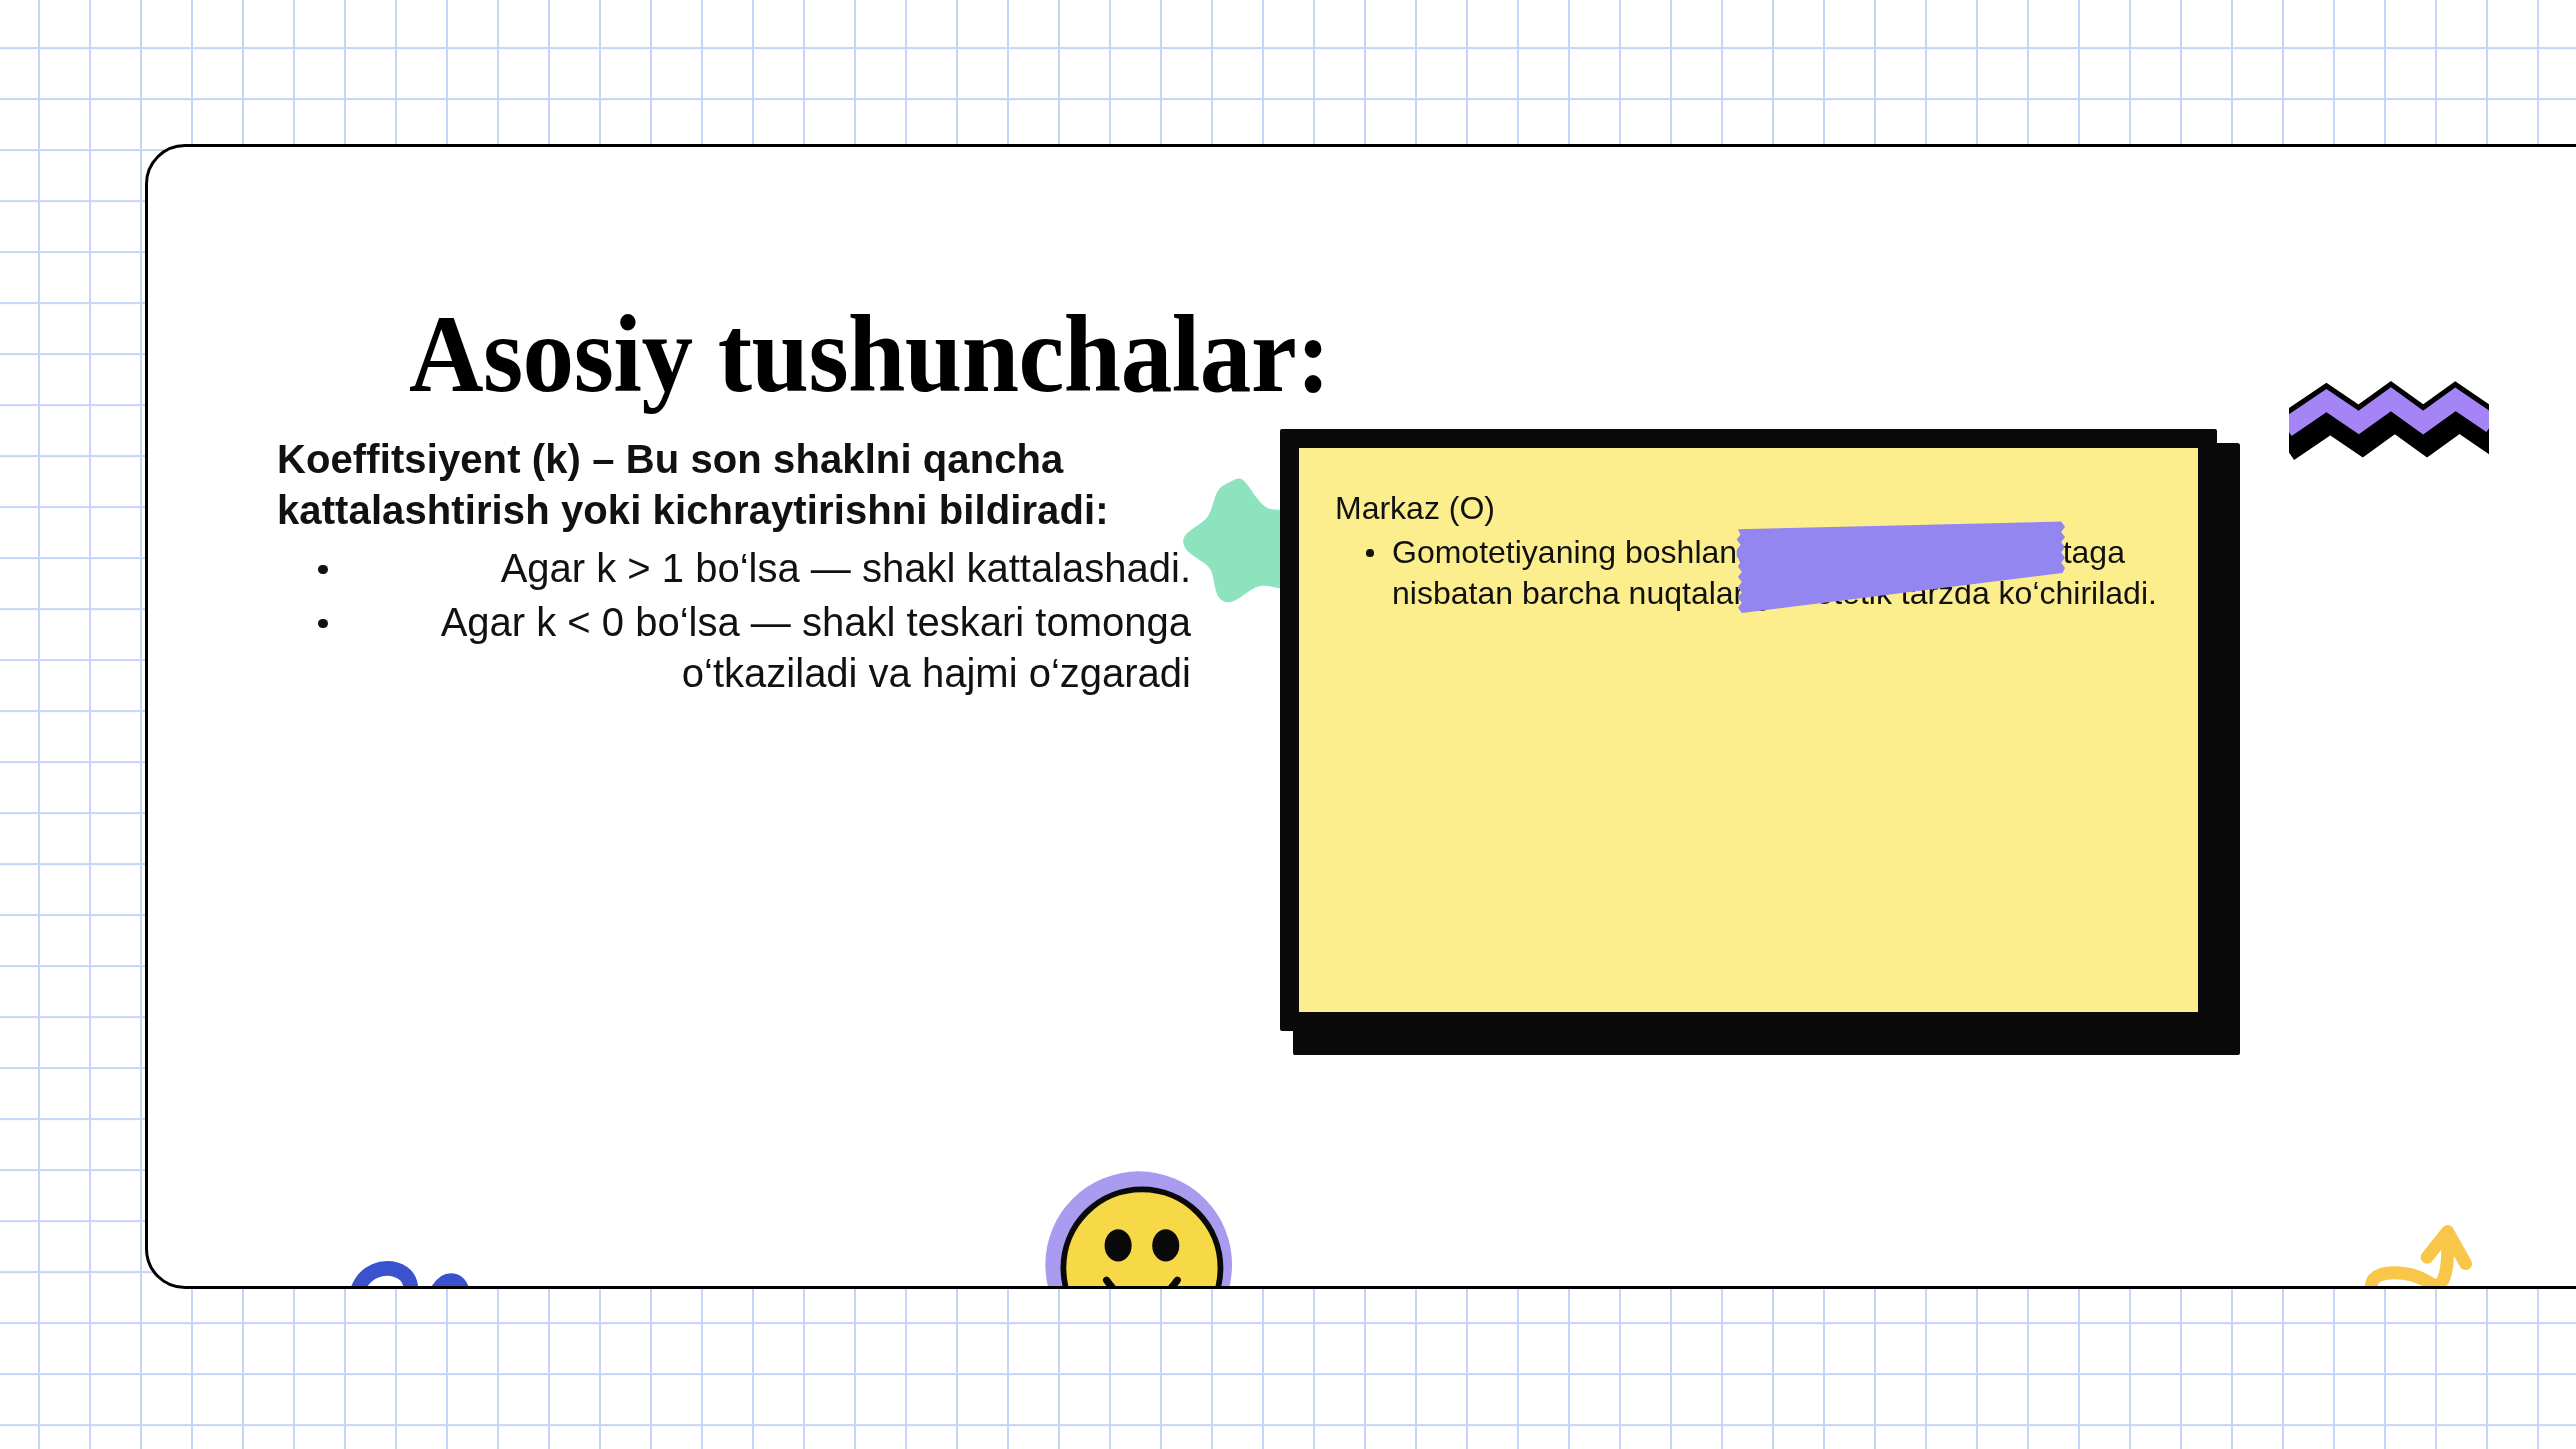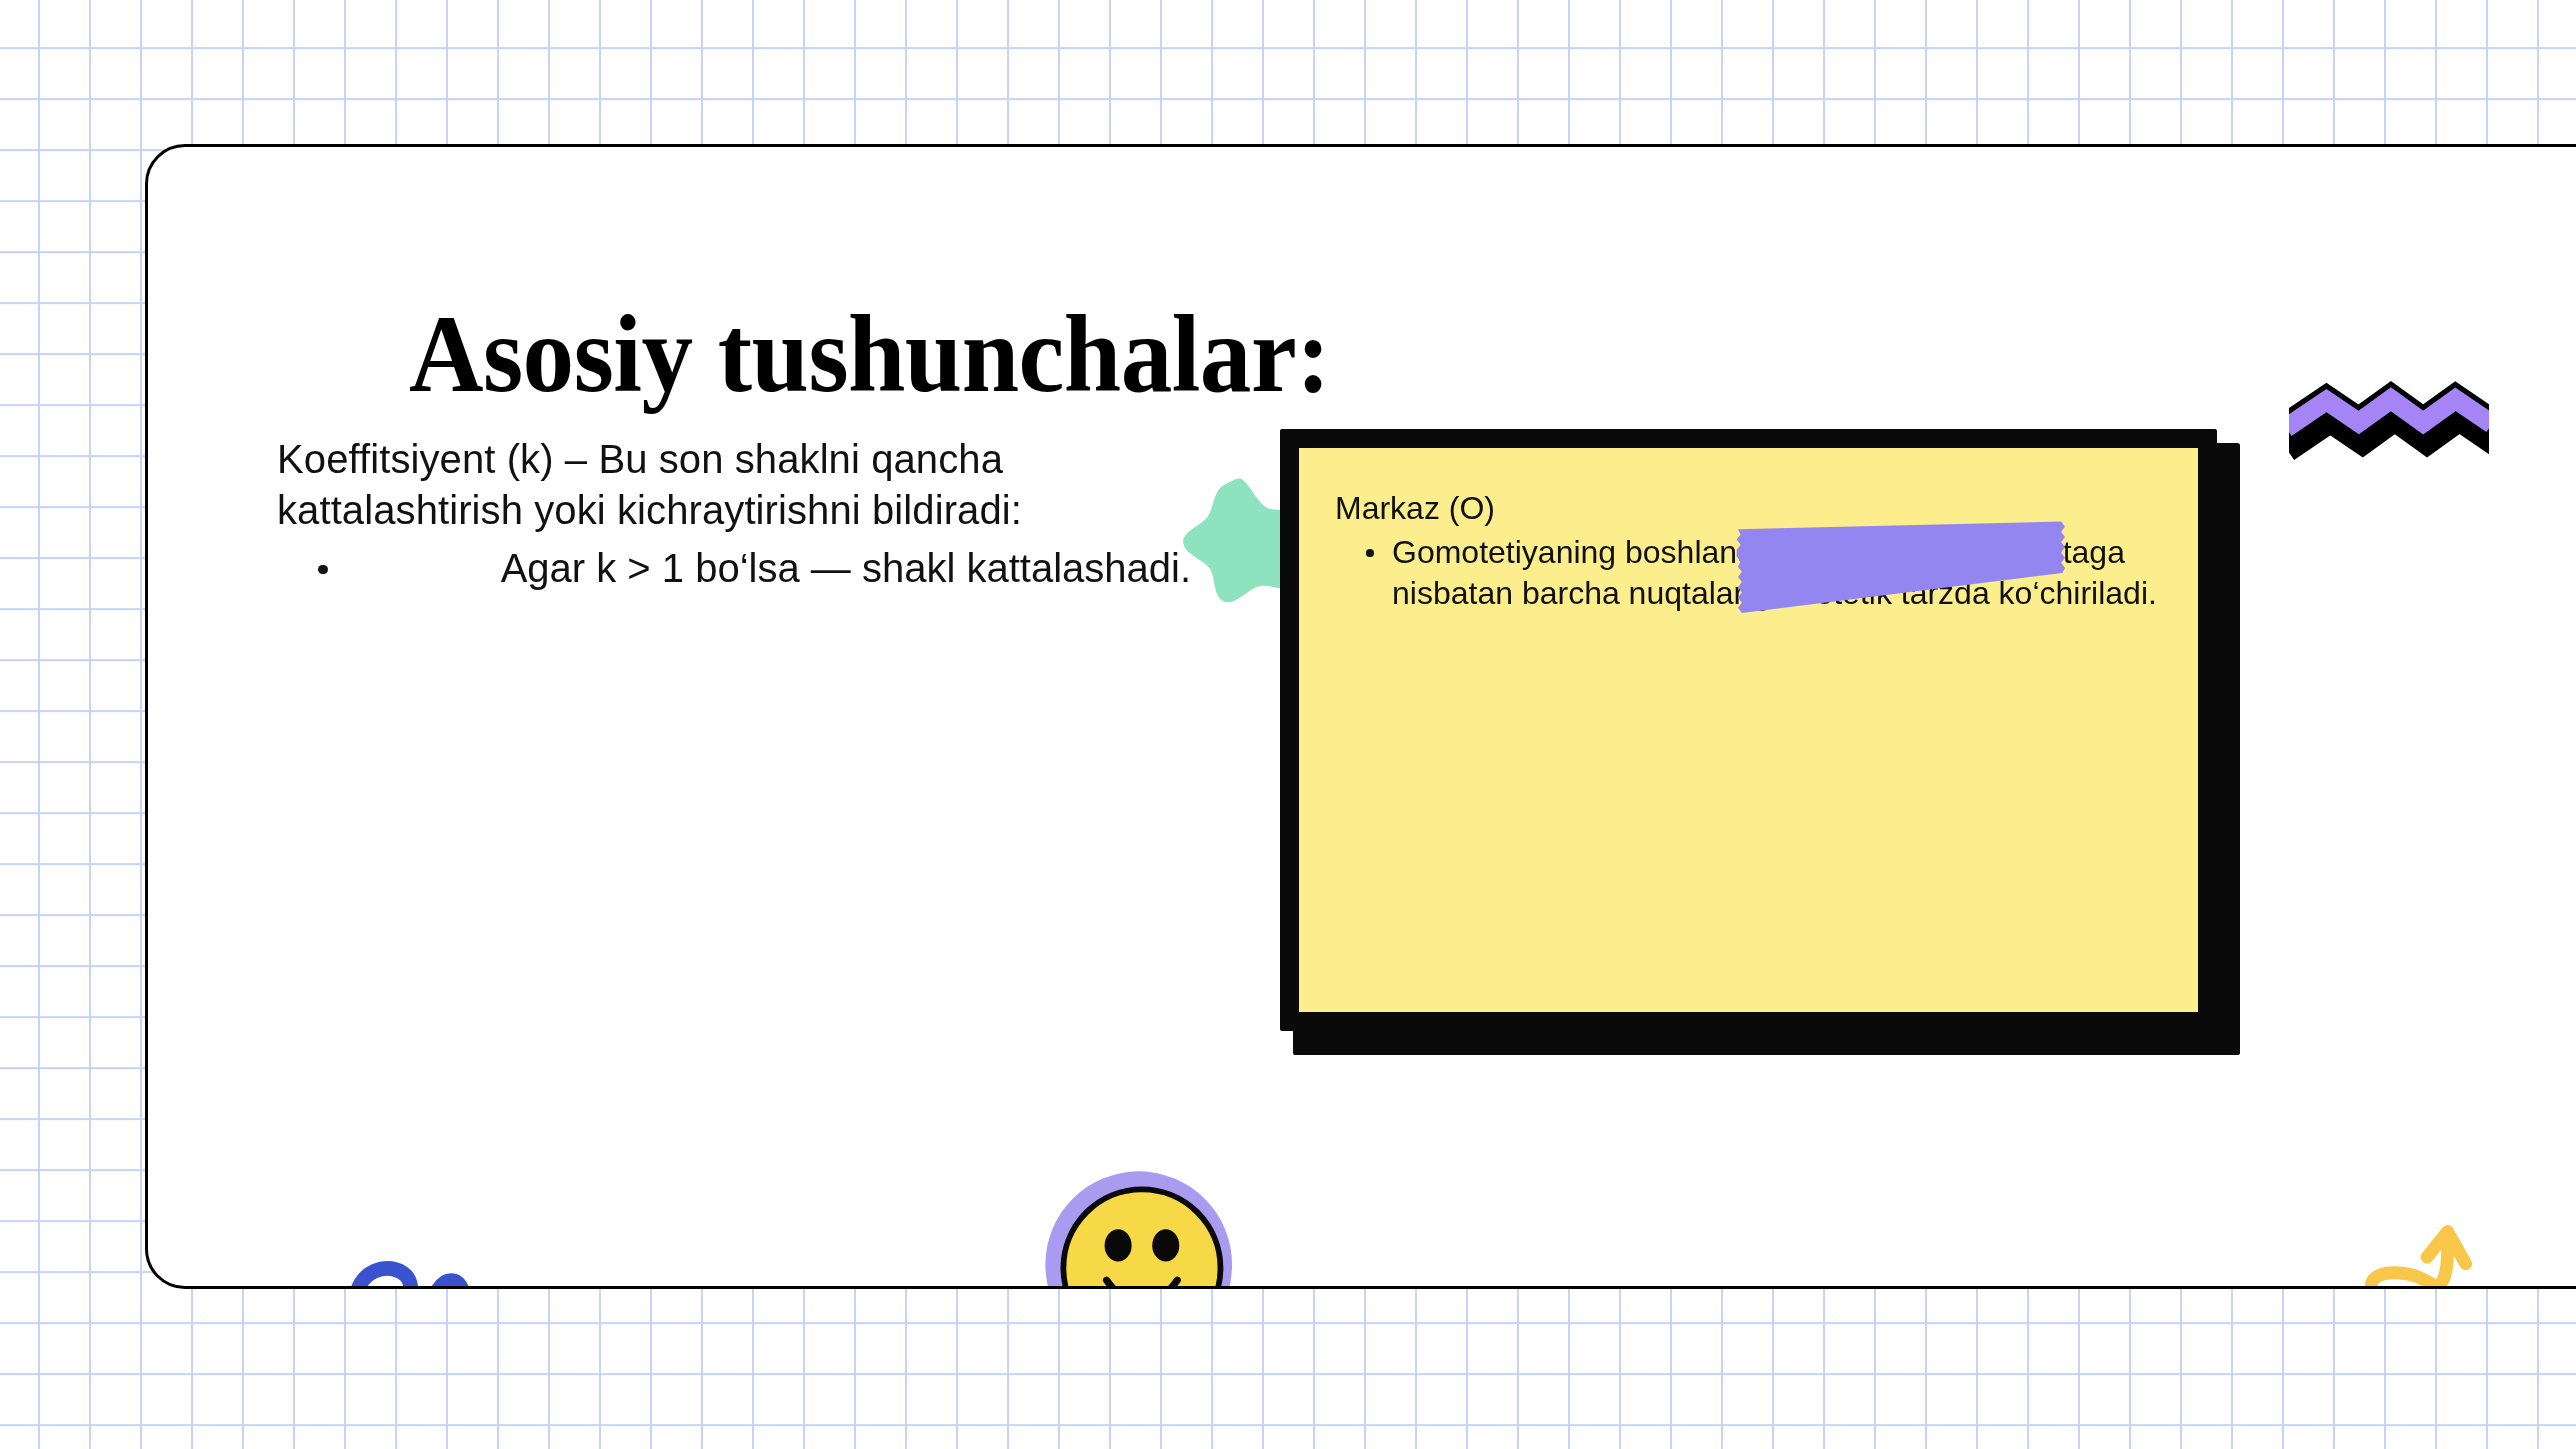--- a/index.html
+++ b/index.html
@@ -63,21 +63,21 @@
     position: absolute;
     left: 129px;
     top: 287px;
     width: 914px;
     color: #111111;
     z-index: 5;
   }
   #lead-paragraph {
     font-size: 40px;
     line-height: 1.28;
-    font-weight: 400;
+    font-weight: 700;
     letter-spacing: 0.1px;
     margin: 0 0 6.4px 0;
   }
   .bullet-list {
     list-style: none;
     margin: 0;
     padding: 0 0 0 40px;
     text-align: right;
   }
   .bullet-list li {
@@ -195,20 +195,21 @@
         <polyline points="8,72 58,38 108,72 158,36 208,72 258,36 302,66" fill="none" stroke="#000000" stroke-width="46" stroke-linecap="square" stroke-linejoin="miter" transform="translate(6,26)"></polyline>
         <polyline points="8,72 58,38 108,72 158,36 208,72 258,36 302,66" fill="none" stroke="#000000" stroke-width="46" stroke-linecap="square" stroke-linejoin="miter"></polyline>
         <polyline points="8,72 58,38 108,72 158,36 208,72 258,36 302,66" fill="none" stroke="#A585F5" stroke-width="30" stroke-linecap="square" stroke-linejoin="miter"></polyline>
       </svg>
     </div>
 
     <div id="left-col">
       <p id="lead-paragraph">Koeffitsiyent (k) – Bu son shaklni qancha kattalashtirish yoki kichraytirishni bildiradi:</p>
       <ul class="bullet-list">
         <li>Agar k &gt; 1 bo‘lsa — shakl kattalashadi.</li>
+        <li>Agar k &lt; 0 bo‘lsa — shakl teskari tomonga o‘tkaziladi va hajmi o‘zgaradi</li>
       </ul>
     </div>
 
     <div id="sticky-note-wrap">
       <div id="sticky-note-shadow"></div>
       <div id="sticky-note">
         <div id="note-inner">
           <p id="note-heading">Markaz (O)</p>
           <ul id="note-list">
             <li>Gomotetiyaning boshlang‘ich nuqtasi — bu nuqtaga nisbatan barcha nuqtalar gomotetik tarzda ko‘chiriladi.</li>

